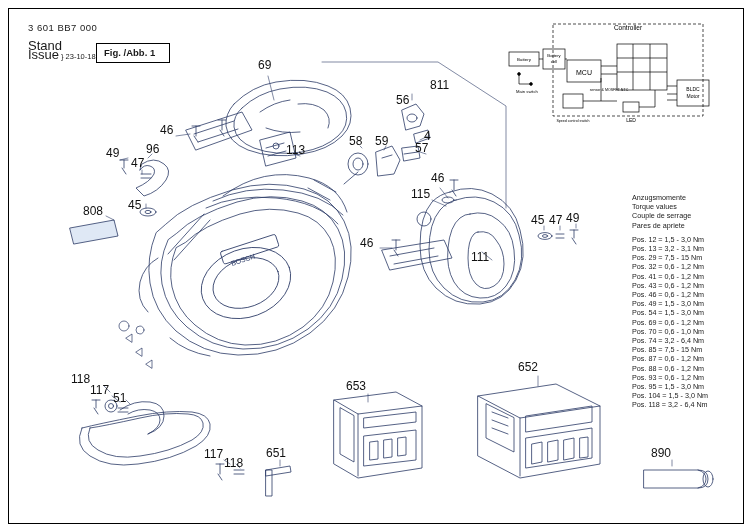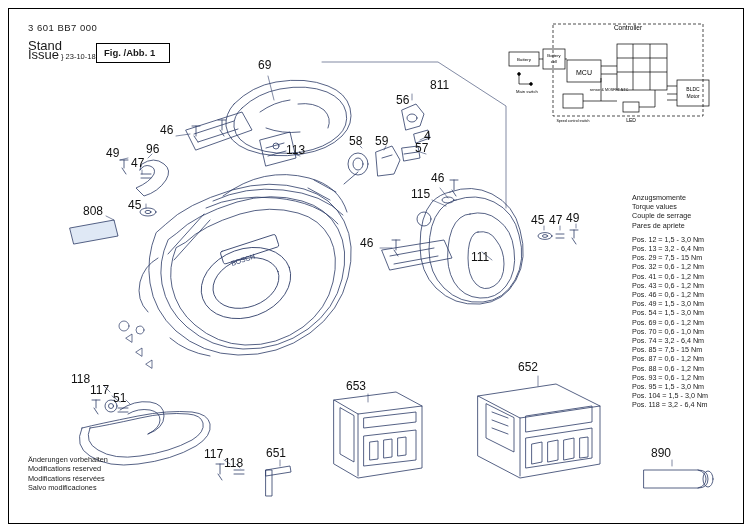--- a/index.html
+++ b/index.html
@@ -355,39 +355,33 @@
     <div class="cn" style="left:651px;top:446px">890</div>
   </div>
 
   <div class="torque">
     <div class="t-head">Anzugsmomente</div>
     <div class="t-head">Torque values</div>
     <div class="t-head">Couple de serrage</div>
     <div class="t-head">Pares de apriete</div>
     <div style="height:5px"></div>
     <div class="t-row">Pos. 12 = 1,5 - 3,0 Nm</div>
-    <div class="t-row">Pos. 13 = 3,2 - 6,4 Nm</div>
+    <div class="t-row">Pos. 13 = 3,2 - 3,1 Nm</div>
     <div class="t-row">Pos. 29 = 7,5 - 15 Nm</div>
     <div class="t-row">Pos. 32 = 0,6 - 1,2 Nm</div>
     <div class="t-row">Pos. 41 = 0,6 - 1,2 Nm</div>
     <div class="t-row">Pos. 43 = 0,6 - 1,2 Nm</div>
     <div class="t-row">Pos. 46 = 0,6 - 1,2 Nm</div>
     <div class="t-row">Pos. 49 = 1,5 - 3,0 Nm</div>
     <div class="t-row">Pos. 54 = 1,5 - 3,0 Nm</div>
     <div class="t-row">Pos. 69 = 0,6 - 1,2 Nm</div>
     <div class="t-row">Pos. 70 = 0,6 - 1,0 Nm</div>
     <div class="t-row">Pos. 74 = 3,2 - 6,4 Nm</div>
     <div class="t-row">Pos. 85 = 7,5 - 15 Nm</div>
     <div class="t-row">Pos. 87 = 0,6 - 1,2 Nm</div>
     <div class="t-row">Pos. 88 = 0,6 - 1,2 Nm</div>
     <div class="t-row">Pos. 93 = 0,6 - 1,2 Nm</div>
     <div class="t-row">Pos. 95 = 1,5 - 3,0 Nm</div>
     <div class="t-row">Pos. 104 = 1,5 - 3,0 Nm</div>
     <div class="t-row">Pos. 118 = 3,2 - 6,4 Nm</div>
   </div>
 
-  <div class="footer">
-    <div>Änderungen vorbehalten</div>
-    <div>Modifications reserved</div>
-    <div>Modifications réservées</div>
-    <div>Salvo modificaciones</div>
-  </div>
 </div>
 
 </body></html>

